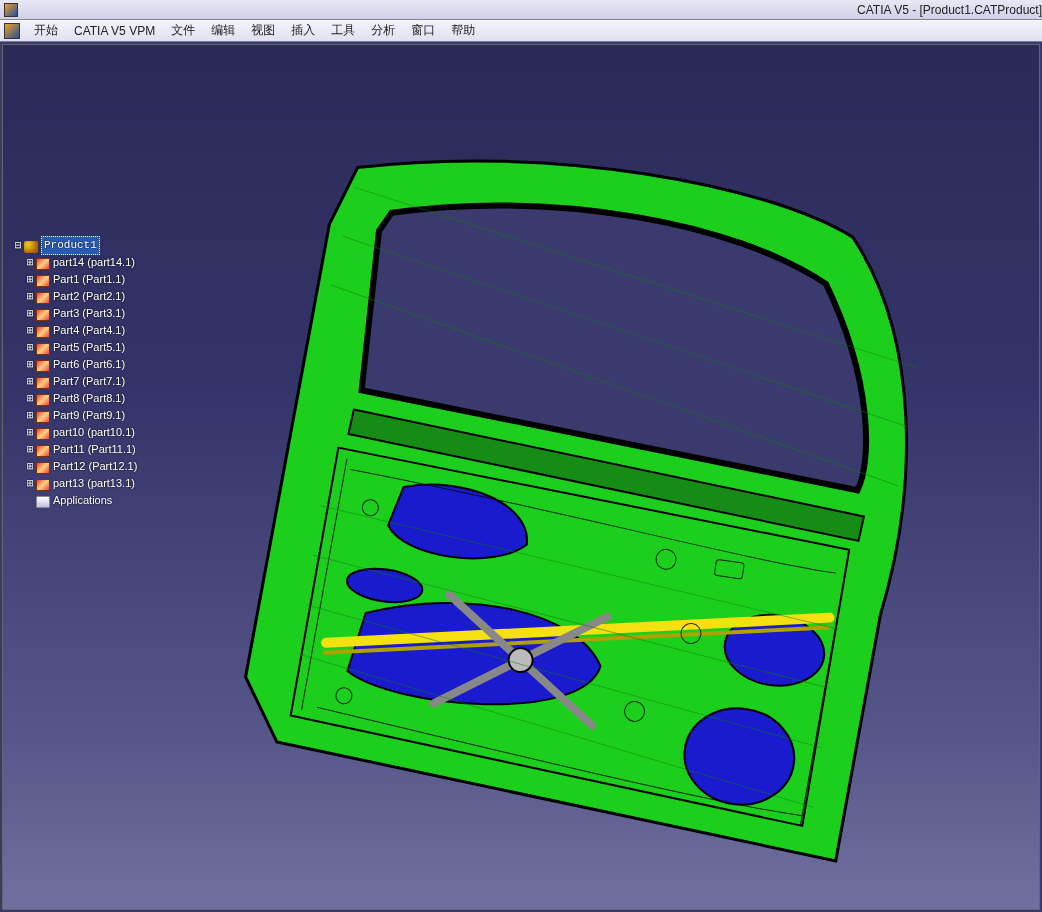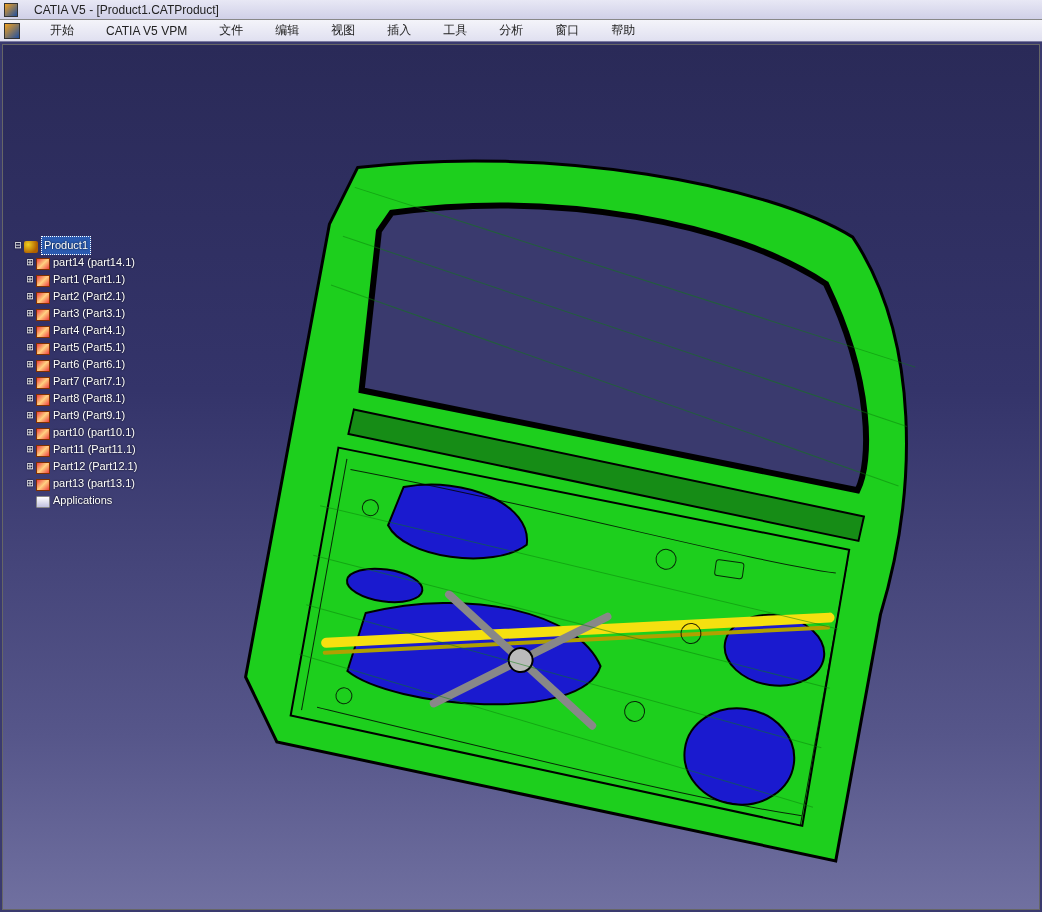--- a/index.html
+++ b/index.html
@@ -13,35 +13,36 @@
     position: relative;
   }
   .titlebar {
     height: 20px;
     background: linear-gradient(#e8e8f5, #d0d0e8);
     border-bottom: 1px solid #888;
     display: flex;
     align-items: center;
     padding-left: 4px;
     color: #222;
-    gap: 16px;
+    gap: 3px;
+    justify-content: space-between;
   }
   .titlebar .app-icon {
     width: 14px; height: 14px;
     background: linear-gradient(135deg,#f0a020,#2050a0);
     border: 1px solid #333;
   }
   .menubar {
     height: 22px;
     background: linear-gradient(#f4f4fa,#e0e0f0);
     border-bottom: 1px solid #7a7aa0;
     display: flex;
     align-items: center;
     padding-left: 4px;
-    gap: 16px;
+    gap: 0;
   }
   .menubar .app-icon {
     width: 16px; height: 16px;
     background: linear-gradient(135deg,#f0a020,#2050a0);
     border: 1px solid #333;
     margin-right: 6px;
   }
   .menu-item {
     padding: 2px 8px;
     cursor: default;
@@ -91,20 +92,21 @@
   .app-node-icon {
     background: linear-gradient(#fff,#c0c0e0);
     border: 1px solid #888;
     border-radius: 1px;
   }
   .tree-label { display:inline-block; }
   .tree-label.selected {
     background: #2a5ab0;
     padding: 0 2px;
     border: 1px dotted #fff;
+    font-family: Liberation Mono, monospace;
   }
   
   .model-stage {
     position: absolute;
     left: 250px; top: 100px;
     width: 700px; height: 720px;
   }
   .model-stage svg {
     position: absolute; left:0; top:0; width:100%; height:100%;
     overflow: visible;

